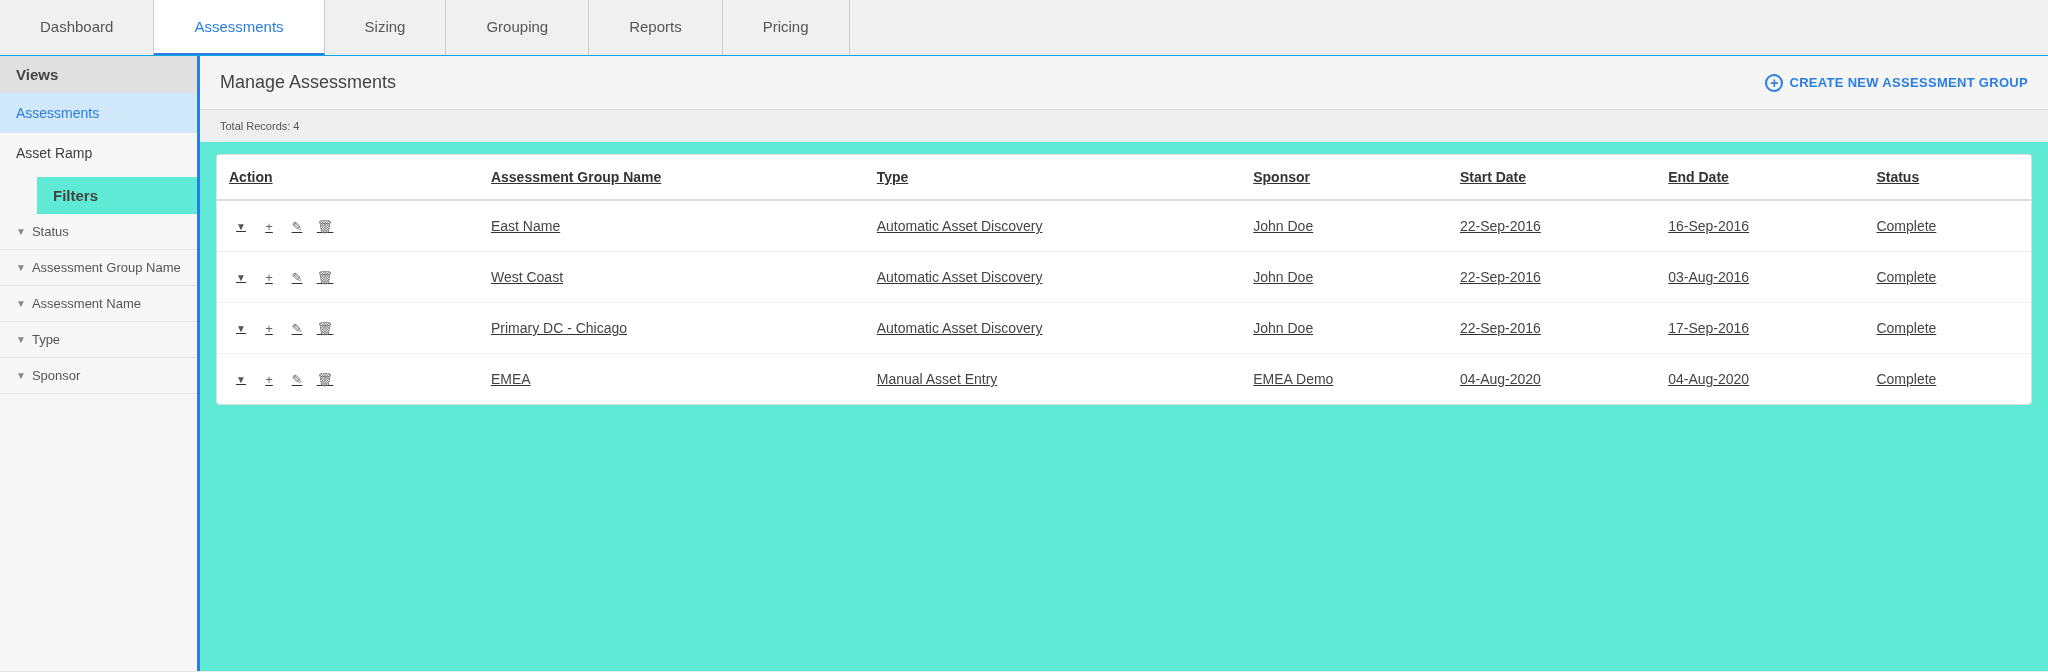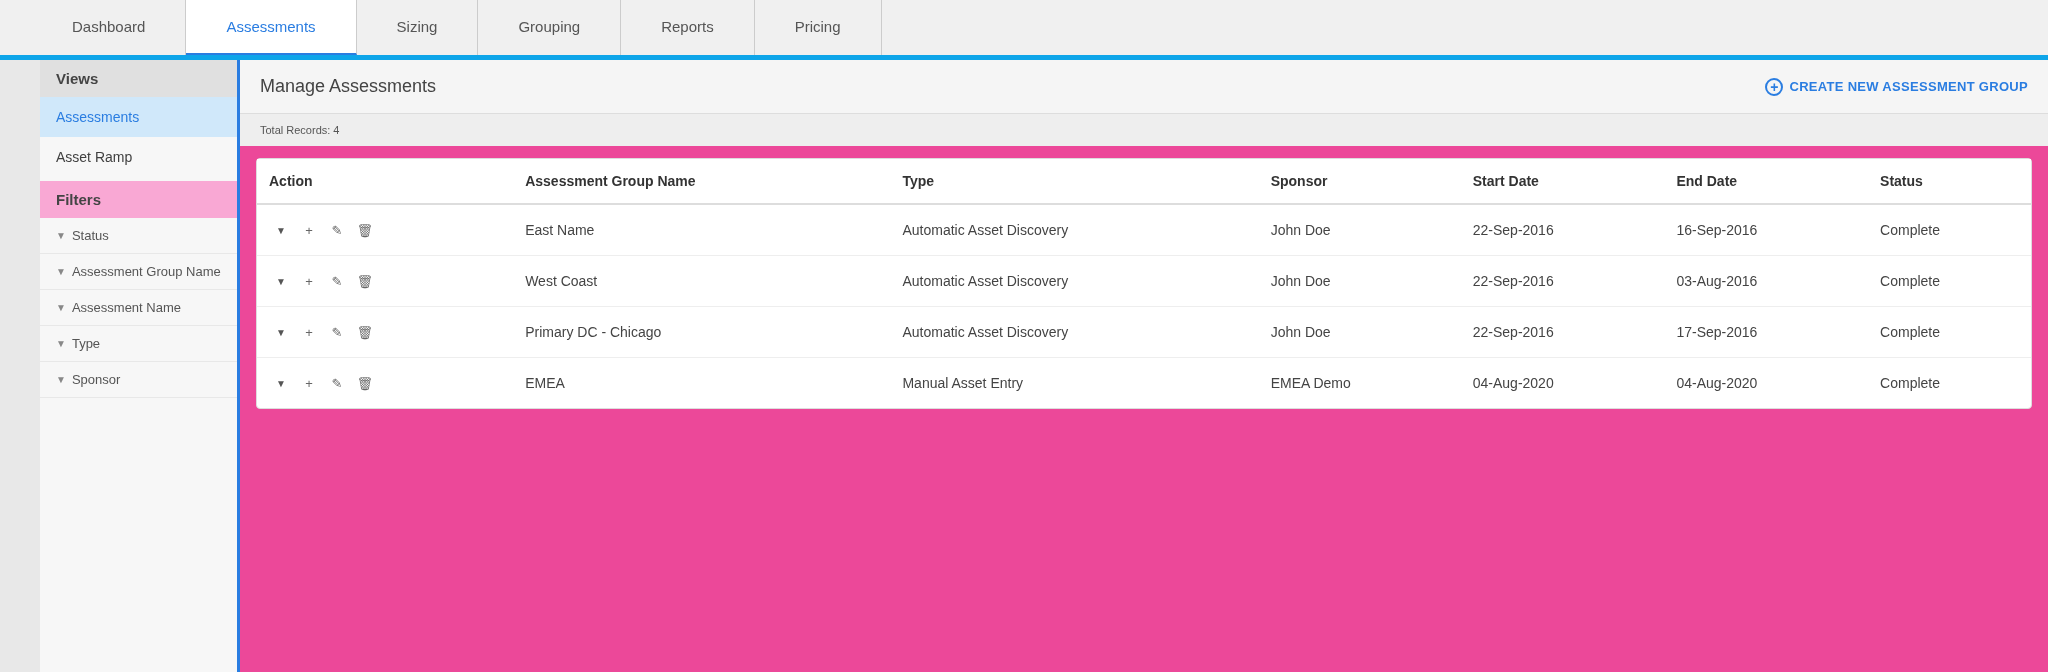--- a/index.html
+++ b/index.html
@@ -1,73 +1,74 @@
 <!DOCTYPE html>
 <html><head>
   <meta charset="utf-8">
   <style>
     * { box-sizing: border-box; margin: 0; padding: 0; }
     body { font-family: -apple-system, BlinkMacSystemFont, 'Segoe UI', Arial, sans-serif; background: #e8e8e8; font-size: 14px; color: #333; }
 
     
-    .top-nav { display: flex; background: #f0f0f0; border-bottom: 5px solid #0ea5e9; padding-left: 32px; }
+    .top-nav { display: flex; background: #f0f0f0; border-bottom: 1px solid #0ea5e9; }
     .top-nav .tab {
       padding: 18px 40px;
       cursor: pointer;
       border-right: 1px solid #ccc;
       color: #555;
       font-size: 15px;
       background: #f0f0f0;
       white-space: nowrap;
       user-select: none;
     }
     .top-nav .tab.active { color: #2a7de1; border-bottom: 2px solid #2a7de1; background: #fff; }
 
     
-    .layout { display: flex; height: calc(100vh - 57px); padding-left: 40px; }
+    .layout { display: flex; height: calc(100vh - 57px); }
 
     
     .sidebar { width: 200px; background: #f7f7f7; border-right: 3px solid #2a7de1; flex-shrink: 0; }
     .sidebar-section-title {
       background: #e0e0e0;
       padding: 10px 16px;
       font-size: 15px;
       font-weight: 600;
       color: #444;
     }
     .sidebar-item {
       padding: 12px 16px;
       cursor: pointer;
       color: #404040;
       font-size: 14px;
     }
     .sidebar-item.active { background: #d0e8fa; color: #2a7de1; }
 
     .sidebar-filter-title {
-      background: #f9a8d4;
+      background: #5eead4;
       padding: 10px 16px;
       font-size: 15px;
       font-weight: 600;
       color: #444;
       margin-top: 4px;
+      margin-left: 37px;
     }
     .sidebar-filter-item {
       padding: 10px 16px;
       cursor: pointer;
       color: #555;
       font-size: 13px;
       display: flex;
       align-items: center;
       gap: 6px;
       border-bottom: 1px solid #e8e8e8;
     }
     .chevron { font-size: 10px; color: #888; }
 
     
-    .main { flex: 1; padding: 0; background: #ec4899; overflow: auto; }
+    .main { flex: 1; padding: 0; background: #5eead4; overflow: auto; }
 
     .manage-header {
       background: #f5f5f5;
       border-bottom: 1px solid #ddd;
       padding: 16px 20px;
       display: flex;
       align-items: center;
       justify-content: space-between;
     }
     .manage-title { font-size: 18px; font-weight: 500; color: #444; }
@@ -86,21 +87,21 @@
       border: 2px solid #2a7de1;
       border-radius: 50%;
       display: flex; align-items: center; justify-content: center;
       font-size: 14px; font-weight: bold; color: #2a7de1;
       flex-shrink: 0;
     }
 
     .total-records { padding: 10px 20px; font-size: 11px; color: #555; background: #eee; }
 
     .table-container { margin: 12px 16px; background: #fff; border: 1px solid #ddd; border-radius: 4px; }
-    table { width: 100%; border-collapse: collapse; font-size: 14px; }
+    table { width: 100%; border-collapse: collapse; font-size: 14px; text-decoration: underline; }
     thead tr { background: #fff; border-bottom: 2px solid #ddd; }
     thead th { padding: 14px 12px; text-align: left; font-weight: 600; color: #333; white-space: nowrap; }
     tbody tr { border-bottom: 1px solid #eee; }
     tbody tr:last-child { border-bottom: none; }
     tbody td { padding: 13px 12px; color: #444; vertical-align: middle; }
 
     .action-icons { display: flex; align-items: center; gap: 4px; }
     .action-icon {
       width: 24px; height: 24px;
       display: flex; align-items: center; justify-content: center;

